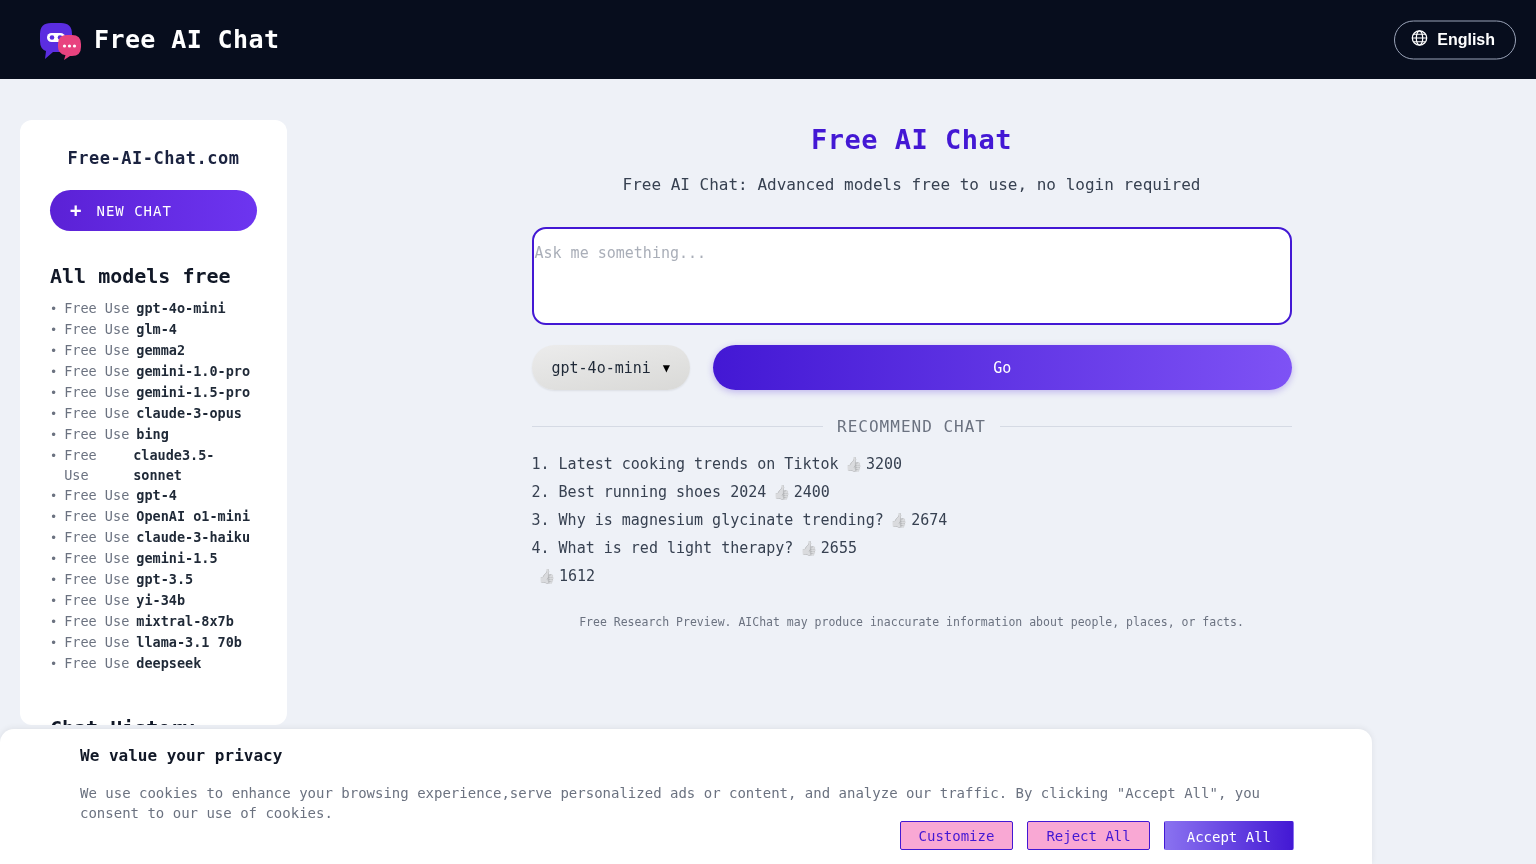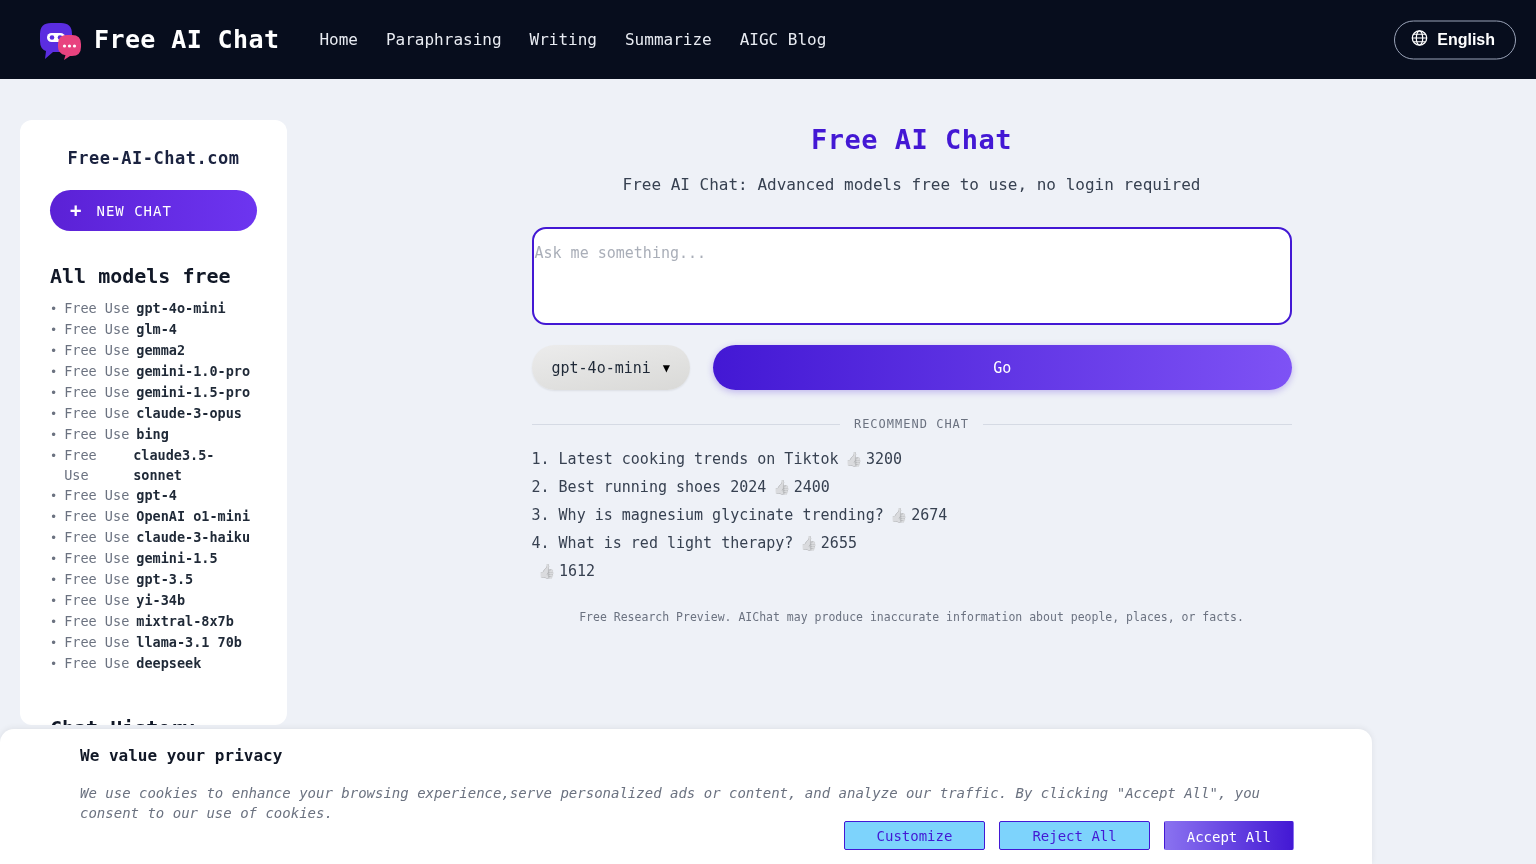--- a/index.html
+++ b/index.html
@@ -115,21 +115,21 @@
     font-family: inherit;
     box-shadow: 0 2px 7px rgba(67,24,212,.28);
     text-align: center;
   }
   .divider {
     width: 760px; display: flex; align-items: center; gap: 14px;
     margin-top: 27px;
   }
   .divider .line { flex: 1; height: 1px; background: #d5dae4; }
   .divider .dlabel {
-    font-size: 12px; color: #6b7280; letter-spacing: 1px; white-space: nowrap;
+    font-size: 16px; color: #6b7280; letter-spacing: 1px; white-space: nowrap;
   }
   .rec-list { width: 760px; margin-top: 14px; }
   .rec-item {
     font-size: 15px; color: #374151; line-height: 28px;
     display: flex; align-items: center; gap: 0px; cursor: pointer;
   }
   .rec-text { white-space: pre; }
   .thumb { margin: 0 3px 0 7px; font-size: 14px; filter: grayscale(1) opacity(.55); }
   .rec-count { color: #374151; }
   .disclaimer {
@@ -143,30 +143,29 @@
     width: 1372px; height: 135px;
     background: #ffffff;
     border-radius: 14px 14px 0 0;
     box-shadow: 0 -1px 6px rgba(0,0,0,.07);
     padding: 17px 60px 0 80px;
   }
   .cookie-title { font-size: 16px; font-weight: bold; color: #111827; }
   .cookie-body {
     font-size: 14px; color: #6b7280; margin-top: 18px; line-height: 20px;
     max-width: 1380px;
-    font-style: italic;
   }
   .cookie-actions {
     position: absolute; right: 78px; bottom: 14px;
     display: flex; gap: 14px; align-items: center;
   }
   .ck-btn {
-    height: 29px; padding: 0 32px;
+    height: 29px; padding: 0 18px;
     font-size: 14px; font-family: inherit; cursor: pointer;
-    border: 1px solid #4318d4; background: #7dd3fc; color: #4318d4;
+    border: 1px solid #4318d4; background: #f9a8d4; color: #4318d4;
     border-radius: 2px;
   }
   .ck-btn.primary {
     background: linear-gradient(90deg, #8a72f0 0%, #4318d4 100%);
     color: #ffffff; border-color: transparent; padding: 7px 22px;
   }
 </style>
 </head>
 <body>
 
@@ -179,27 +178,20 @@
         <circle cx="16" cy="17.5" r="2.3" fill="#5b2de0"></circle>
         <circle cx="24" cy="17.5" r="2.3" fill="#5b2de0"></circle>
         <path d="M22 24 Q22 15 31 15 L36 15 Q45 15 45 24 L45 27 Q45 36 36 36 L34 36 L28 40 L29.5 35.3 Q22 33.6 22 27 Z" fill="#e8437f"></path>
         <circle cx="28.5" cy="26" r="1.6" fill="#ffffff"></circle>
         <circle cx="33.5" cy="26" r="1.6" fill="#ffffff"></circle>
         <circle cx="38.5" cy="26" r="1.6" fill="#ffffff"></circle>
       </svg>
     </span>
     <span class="brand-name">Free AI Chat</span>
   </div>
-  <nav class="nav">
-    <a class="nav-link">Home</a>
-    <a class="nav-link">Paraphrasing</a>
-    <a class="nav-link">Writing</a>
-    <a class="nav-link">Summarize</a>
-    <a class="nav-link">AIGC Blog</a>
-  </nav>
   <button class="lang-btn">
     <span>
       <svg width="17" height="17" viewBox="0 0 18 18">
         <circle cx="9" cy="9" r="7.6" fill="none" stroke="#ffffff" stroke-width="1.4"></circle>
         <ellipse cx="9" cy="9" rx="3.4" ry="7.6" fill="none" stroke="#ffffff" stroke-width="1.3"></ellipse>
         <line x1="1.6" y1="9" x2="16.4" y2="9" stroke="#ffffff" stroke-width="1.3"></line>
         <line x1="2.6" y1="5" x2="15.4" y2="5" stroke="#ffffff" stroke-width="1.1"></line>
         <line x1="2.6" y1="13" x2="15.4" y2="13" stroke="#ffffff" stroke-width="1.1"></line>
       </svg>
     </span>

